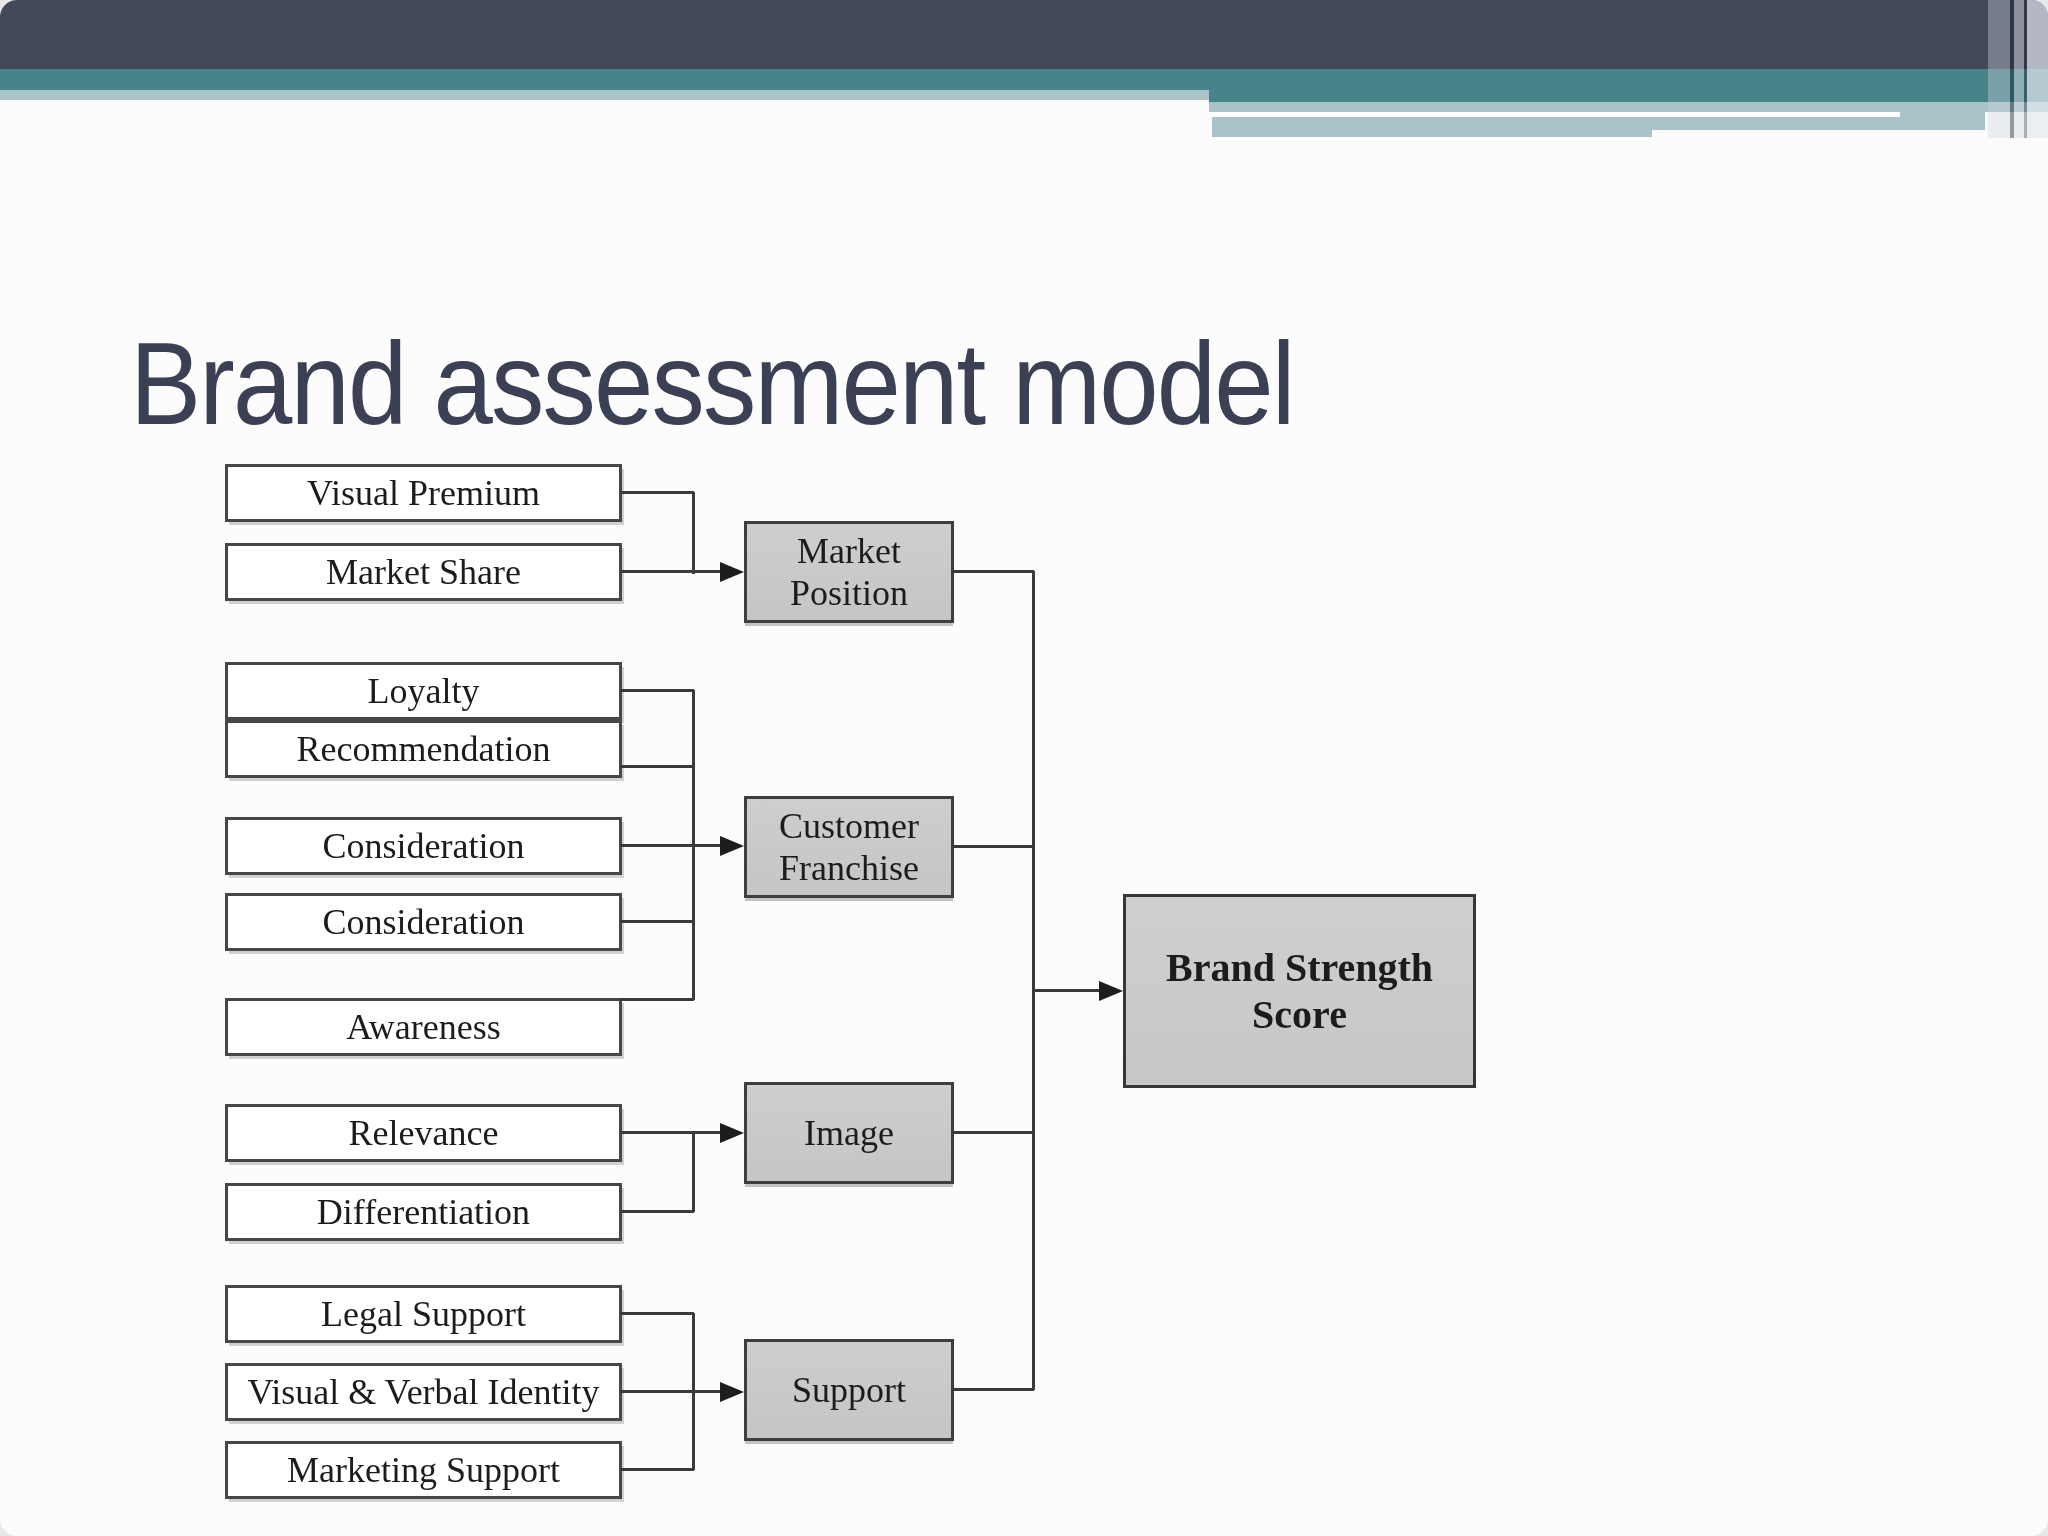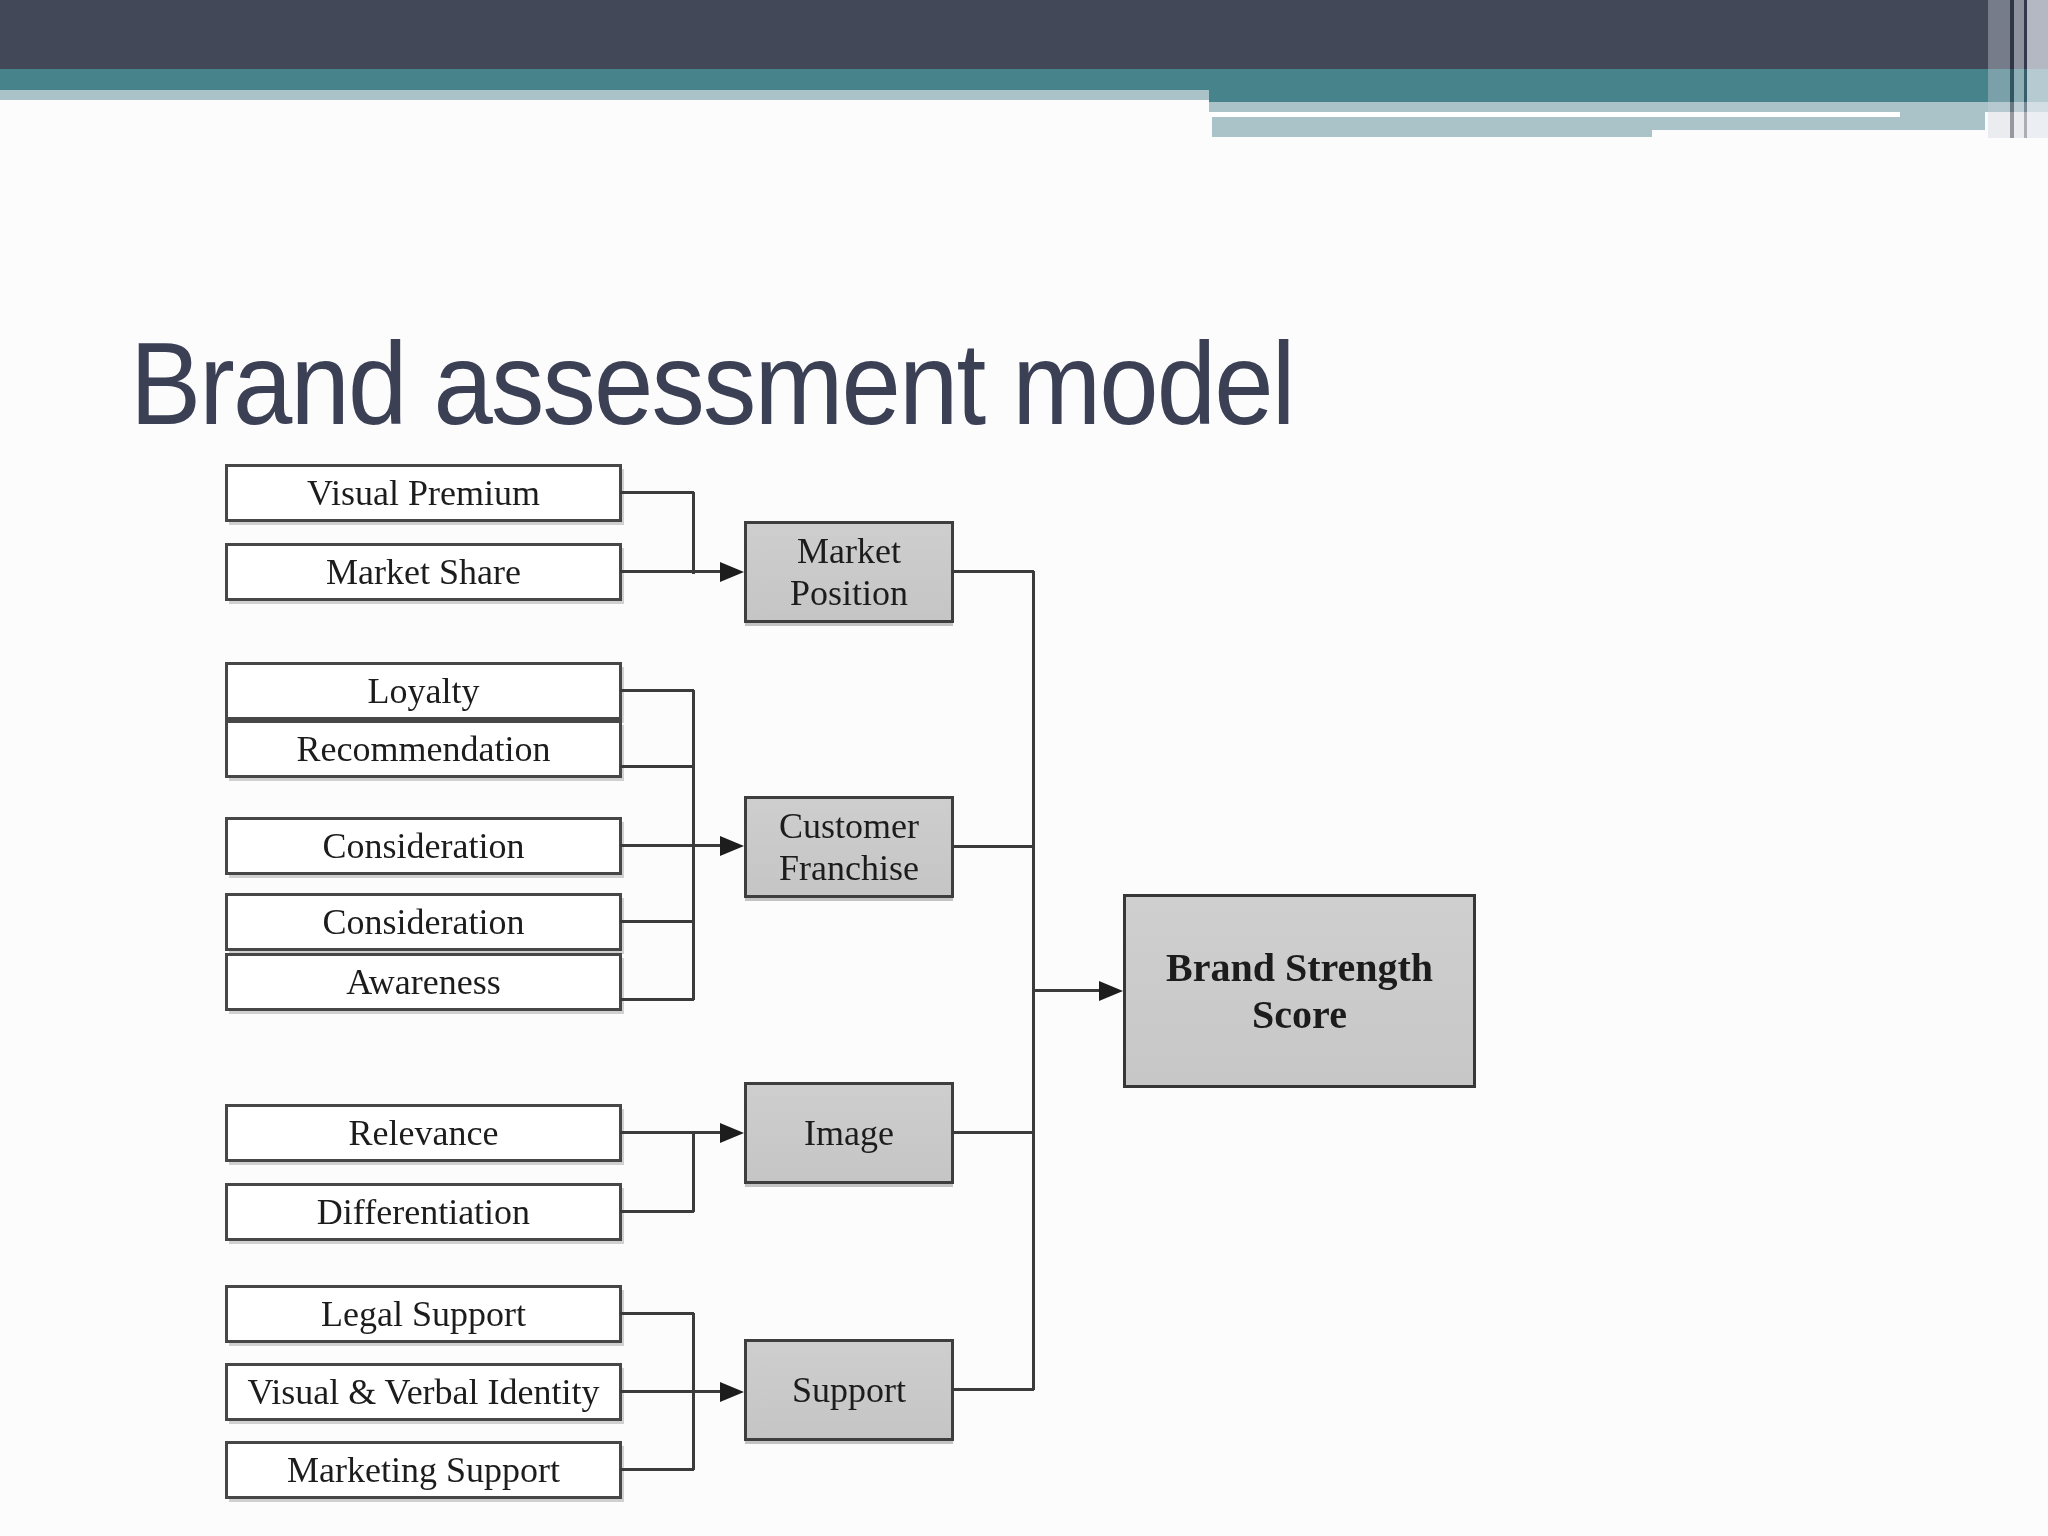--- a/index.html
+++ b/index.html
@@ -1,19 +1,20 @@
 <!DOCTYPE html>
 <html><head>
 <meta charset="utf-8">
 <style>
   html,body{margin:0;padding:0;background:#e8e8e8;}
   .slide{
     position:relative;width:2048px;height:1536px;overflow:hidden;
     background:#fcfcfc;
     font-family:"Liberation Sans",sans-serif;
+    border-radius:17px;
   }
   
   .abs{position:absolute;}
   .bar-navy{left:0;top:0;width:2048px;height:69px;background:#434859;}
   .bar-teal{left:0;top:69px;width:2048px;height:21px;background:#47838b;}
   .bar-light-left{left:0;top:90px;width:1209px;height:10px;background:#a9c3c9;}
   .bar-teal-ext{left:1209px;top:90px;width:839px;height:12px;background:#47838b;}
   .bar-light-r1{left:1209px;top:102px;width:839px;height:10px;background:#a9c3c9;}
   .bar-white-stripe{left:1212px;top:112px;width:688px;height:5px;background:#ffffff;}
   .bar-light-r2{left:1212px;top:117px;width:440px;height:20px;background:#a9c3c9;}
@@ -89,21 +90,21 @@
 
   <div class="abs title">Brand assessment model</div>
 
   <div class="abs box inbox" style="top:464px">Visual Premium</div>
   <div class="abs box inbox" style="top:543px">Market Share</div>
 
   <div class="abs box inbox" style="top:662px">Loyalty</div>
   <div class="abs box inbox" style="top:720px">Recommendation</div>
   <div class="abs box inbox" style="top:817px">Consideration</div>
   <div class="abs box inbox" style="top:893px">Consideration</div>
-  <div class="abs box inbox" style="top:953px">Awareness</div>
+  <div class="abs box inbox" style="top:998px">Awareness</div>
 
   <div class="abs box inbox" style="top:1104px">Relevance</div>
   <div class="abs box inbox" style="top:1183px">Differentiation</div>
 
   <div class="abs box inbox" style="top:1285px">Legal Support</div>
   <div class="abs box inbox" style="top:1363px">Visual &amp; Verbal Identity</div>
   <div class="abs box inbox" style="top:1441px">Marketing Support</div>
 
   <div class="abs box midbox" style="top:521px">Market Position</div>
   <div class="abs box midbox" style="top:796px">Customer Franchise</div>

